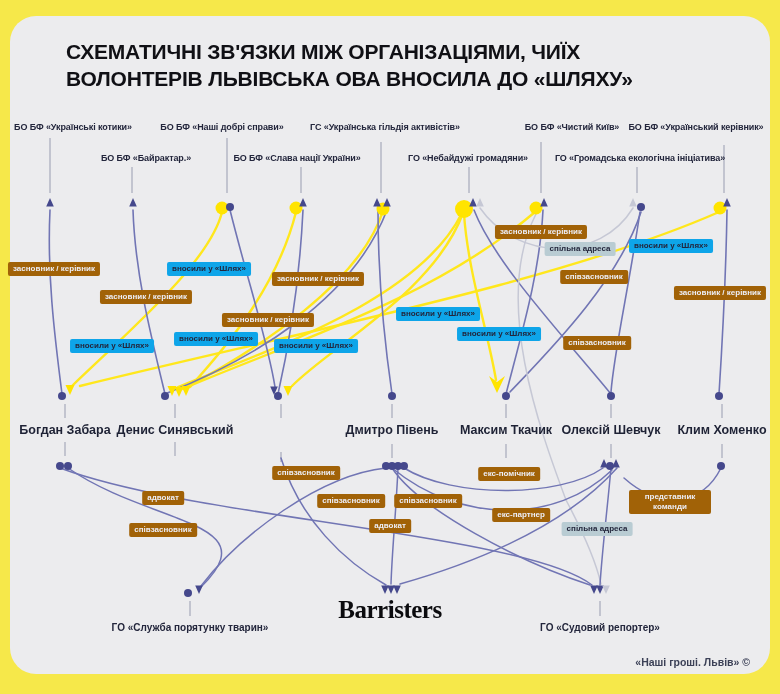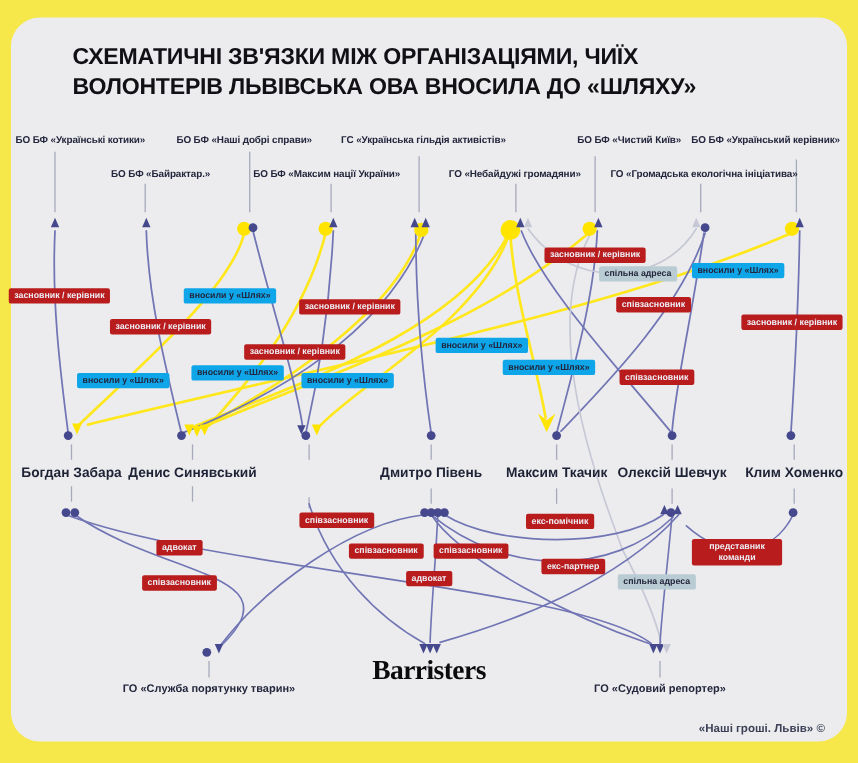--- a/index.html
+++ b/index.html
@@ -27,21 +27,21 @@
   .person{
     position:absolute;transform:translate(-50%,-50%);
     font-size:12.5px;font-weight:700;line-height:14px;
     color:#1E2235;white-space:nowrap;text-align:center;
   }
   .badge{
     position:absolute;transform:translate(-50%,-50%);
     font-size:8px;font-weight:700;line-height:10px;
     padding:2px 5px;border-radius:2px;white-space:nowrap;
   }
-  .badge.p{background:#b91c1c;color:#EDEEF6;}
+  .badge.p{background:#a16207;color:#EDEEF6;}
   .badge.y{background:#0ea5e9;color:#23263C;}
   .badge.l{background:#B9CCD3;color:#23263C;}
   .badge.wrap{white-space:normal;width:72px;text-align:center;}
   .bottom-org{
     position:absolute;transform:translate(-50%,-50%);
     font-size:10px;font-weight:700;color:#23263C;white-space:nowrap;
   }
   .bottom-org.big{
     font-size:25px;font-weight:900;color:#0B0B0E;letter-spacing:-0.5px;
   }
@@ -173,21 +173,21 @@
     <div>СХЕМАТИЧНІ ЗВ'ЯЗКИ МІЖ ОРГАНІЗАЦІЯМИ, ЧИЇХ</div>
     <div>ВОЛОНТЕРІВ ЛЬВІВСЬКА ОВА ВНОСИЛА ДО «ШЛЯХУ»</div>
   </div>
   <div class="attribution">«Наші гроші. Львів» ©</div>
 <div class="org" style="left: 73px; top: 127px; transform: translate(-50%, -50%);">БО БФ «Українські котики»</div>
     <div class="org" style="left: 222px; top: 127px; transform: translate(-50%, -50%);">БО БФ «Наші добрі справи»</div>
     <div class="org" style="left: 385px; top: 127px; transform: translate(-50%, -50%);">ГС «Українська гільдія активістів»</div>
     <div class="org" style="left: 538px; top: 127px; transform: translate(-50%, -50%); margin-left: 34px;">БО БФ «Чистий Київ»</div>
     <div class="org" style="left: 696px; top: 127px; transform: translate(-50%, -50%);">БО БФ «Український керівник»</div>
     <div class="org" style="left: 146px; top: 158px; transform: translate(-50%, -50%);">БО БФ «Байрактар.»</div>
-    <div class="org" style="left: 297px; top: 158px; transform: translate(-50%, -50%);">БО БФ «Максим нації України»</div>
+    <div class="org" style="left: 297px; top: 158px; transform: translate(-50%, -50%);">БО БФ «Слава нації України»</div>
     <div class="org" style="left: 468px; top: 158px; transform: translate(-50%, -50%);">ГО «Небайдужі громадяни»</div>
     <div class="org" style="left: 640px; top: 158px; transform: translate(-50%, -50%);">ГО «Громадська екологічна ініціатива»</div>
     <div class="person" style="left: 65px; top: 430px;">
       <div>Богдан Забара</div>
     </div>
     <div class="person" style="left: 175px; top: 430px;">
       <div>Денис Синявський</div>
     </div>
     <div class="person" style="left: 392px; top: 430px;">
       <div>Дмитро Півень</div>

